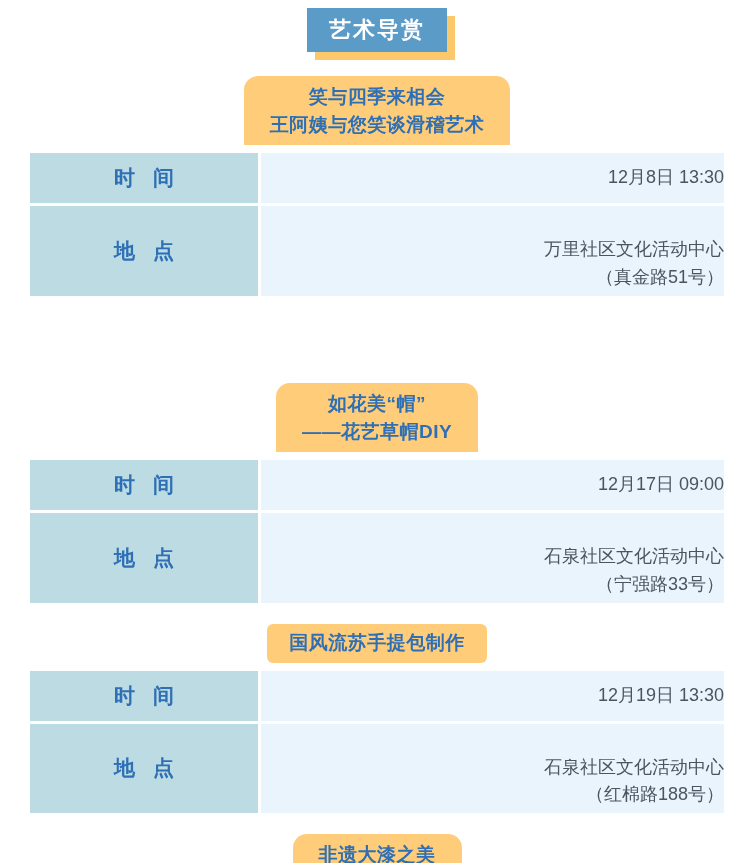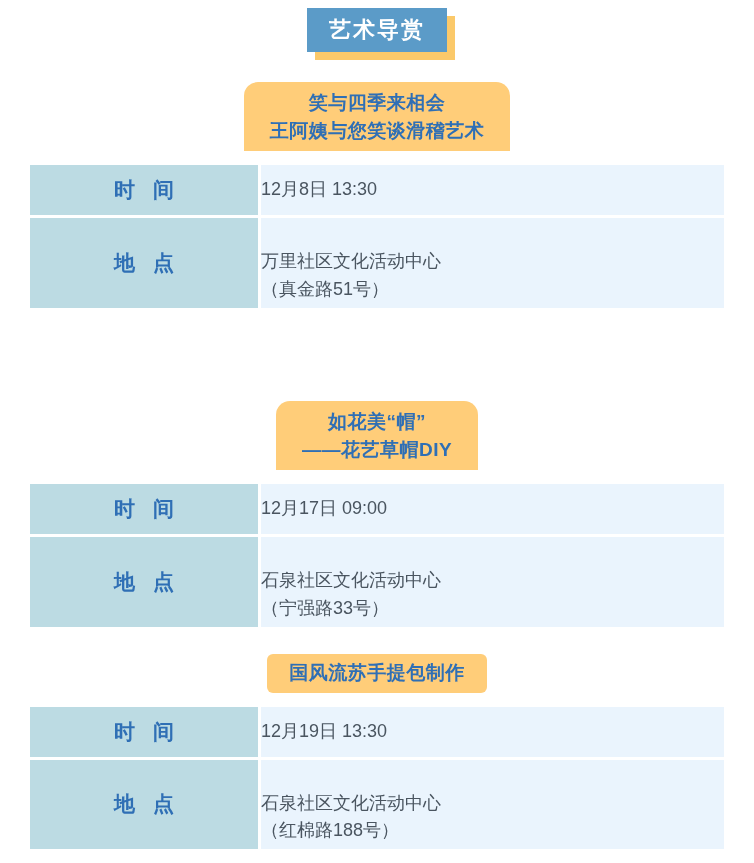--- a/index.html
+++ b/index.html
@@ -60,21 +60,21 @@
   .activity-title {
     background: #ffcd79;
     color: #2f6fb5;
     font-weight: bold;
     font-size: 19px;
     line-height: 1.45;
     text-align: center;
     border-top-left-radius: 14px;
     border-top-right-radius: 14px;
     padding: 7px 26px 7px 26px;
-    margin: 14px auto;
+    margin: 8px auto;
     display: table;
     white-space: nowrap;
     letter-spacing: 0.5px;
   }
   .activity-title.single {
     border-radius: 6px;
     padding: 5px 22px 6px 22px;
   }
 
   
@@ -96,21 +96,21 @@
     text-align: center;
     letter-spacing: 6px;
     text-indent: 6px;
     border-left: 30px solid #ffffff;
     border-bottom: 3px solid #ffffff;
   }
   .cell-value {
     background: #eaf4fd;
     color: #4a5560;
     font-size: 18px;
-    text-align: left;
+    text-align: right;
     line-height: 1.55;
     border-left: 3px solid #ffffff;
     border-right: 30px solid #ffffff;
     border-bottom: 3px solid #ffffff;
   }
   .row-time .cell-label,
   .row-time .cell-value { height: 50px; }
   .row-place .cell-label,
   .row-place .cell-value { height: 76px; }
 

